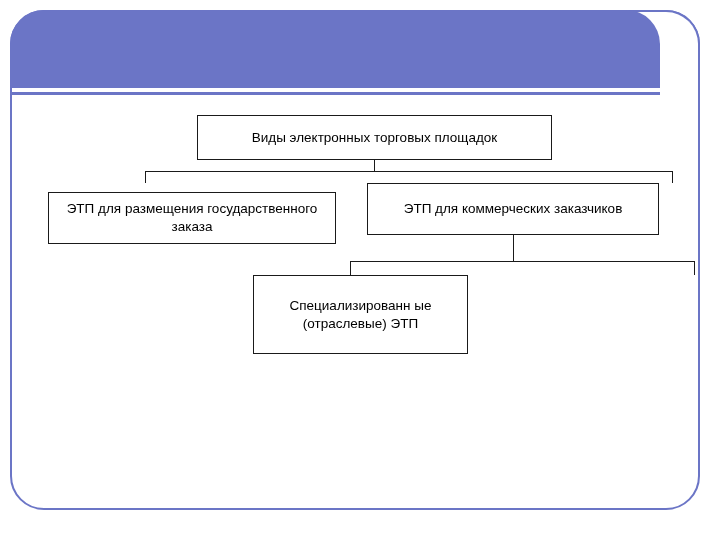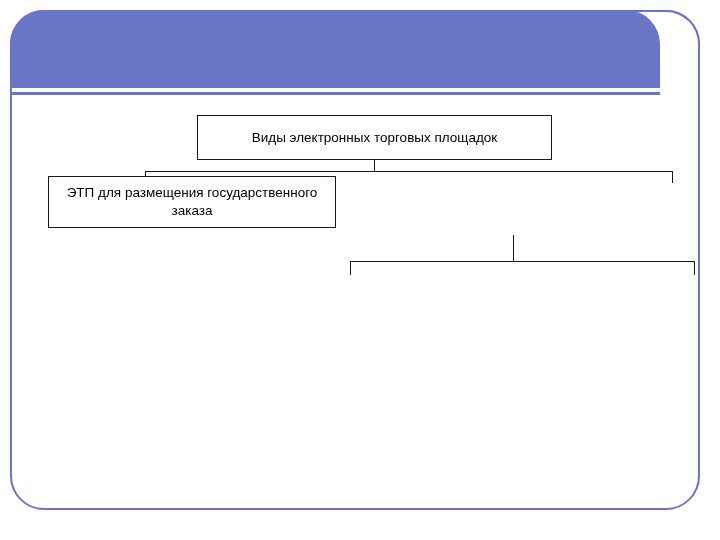--- a/index.html
+++ b/index.html
@@ -79,21 +79,21 @@
     line-height: 18px;
     text-align: center;
     display: flex;
     align-items: center;
     justify-content: center;
     padding: 2px 4px;
     white-space: pre-line;
   }
 
   #node-root        { left: 197px; top: 115px; width: 355px; height: 45px; }
-  #node-gov         { left: 48px;  top: 176px; width: 288px; height: 52px; }
+  #node-gov         { left: 48px;  top: 192px; width: 288px; height: 52px; }
   #node-commercial  { left: 367px; top: 183px; width: 292px; height: 52px; }
   #node-special     { left: 253px; top: 275px; width: 215px; height: 79px; }
   #node-multi       { left: 468px; top: 275px; width: 227px; height: 79px; }
 
   .connector {
     position: absolute;
     background: #1a1a1a;
   }
   .v { width: 1px; }
   .h { height: 1px; }
@@ -129,17 +129,19 @@
 
     <div class="connector v" id="conn-com-down"></div>
     <div class="connector h" id="conn-bus-bottom"></div>
     <div class="connector v" id="conn-spec-up"></div>
     <div class="connector v" id="conn-multi-up"></div>
 
     <div class="node" id="node-root">Виды электронных торговых площадок</div>
 
     <div class="node" id="node-gov">ЭТП для размещения государственного заказа</div>
 
+    <div class="node" id="node-commercial">ЭТП для коммерческих заказчиков</div>
 
+    <div class="node" id="node-special">Специализированн ые (отраслевые) ЭТП</div>
 
 
   </div>
 </div>
 
 </body></html>

